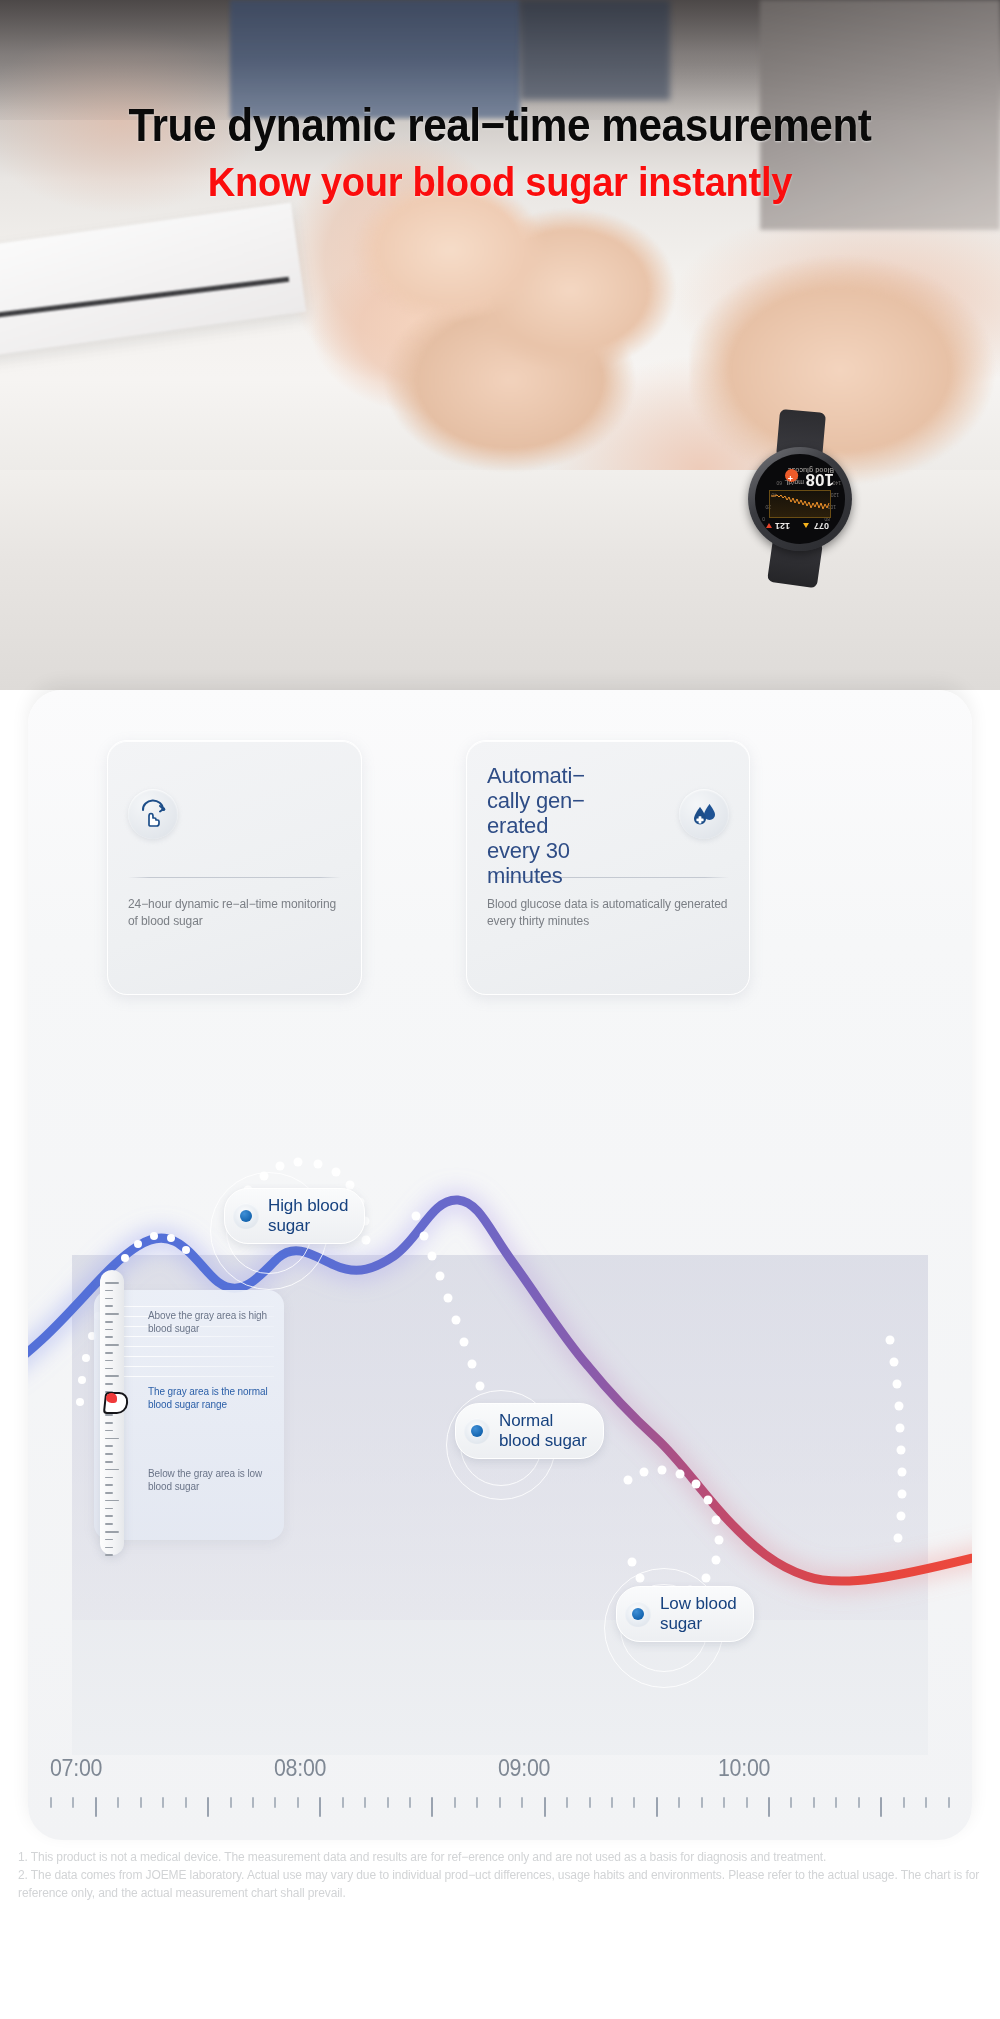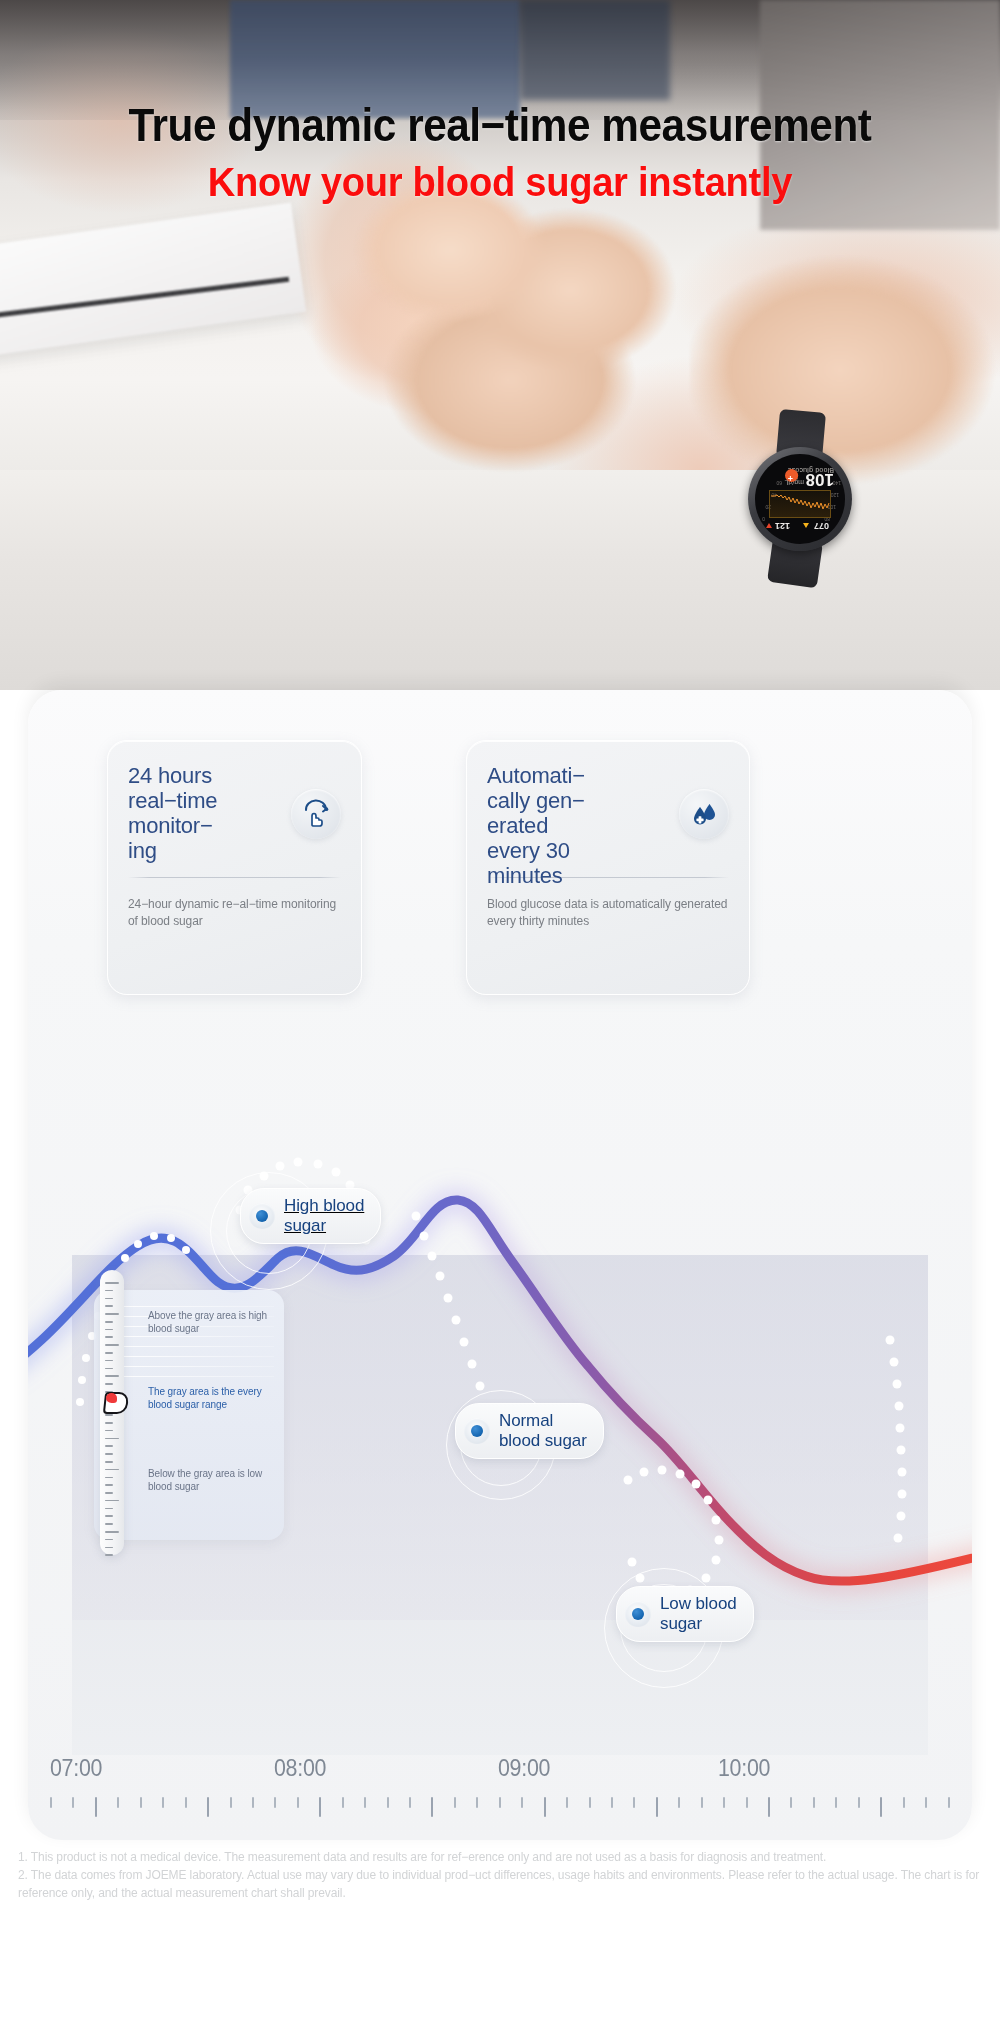--- a/index.html
+++ b/index.html
@@ -272,21 +272,21 @@
   }
   .pill-dot i {
     width: 12px; height: 12px; border-radius: 50%;
     background: radial-gradient(circle at 35% 30%, #3f8fd6 0%, #1565b0 70%, #0f4f8e 100%);
     display: block;
   }
   .pill-text {
     font-size: 17px; line-height: 1.18; color: #17427f; white-space: pre-line;
     letter-spacing: -0.1px;
   }
-  .pill-high   { left: 212px; top: 168px; text-decoration: underline; }
+  .pill-high   { left: 196px; top: 168px; }
   .pill-normal { left: 427px; top: 383px; }
   .pill-low    { left: 588px; top: 566px; }
 
   .halo {
     position: absolute; border-radius: 50%;
     border: 1.5px solid rgba(255,255,255,0.85);
     pointer-events: none;
   }
 
   
@@ -416,24 +416,20 @@
   <div class="hero-title">True dynamic real−time measurement</div>
   <div class="hero-sub">Know your blood sugar instantly</div>
 </div>
 
 <div class="panel">
 
   <div class="cards">
 
     <div class="card card-1">
       <div class="card-head">
-        <div class="card-title">24 hours
-real−time
-monitor−
-ing</div>
         <div class="card-icon">
           <svg width="30" height="30" viewBox="0 0 30 30">
             <path d="M5 11 A10 9 0 0 1 25 10" fill="none" stroke="#1d4e89" stroke-width="2" stroke-linecap="round"></path>
             <path d="M22 7 L25.5 10 L22 12.5" fill="none" stroke="#1d4e89" stroke-width="2" stroke-linejoin="round" stroke-linecap="round"></path>
             <circle cx="25.4" cy="10.2" r="1.9" fill="#1d4e89"></circle>
             <path d="M11 26 L11 17 Q11 14.5 13 14.5 Q15 14.5 15 17 L15 19 L16.5 19 Q18 19 18 20.5 L18 21 L19.5 21 Q21 21 21 22.5 L21 24.5 Q21 27 18.5 27 L13.5 27 Q11 27 11 26 Z" fill="#ffffff" stroke="#1d4e89" stroke-width="1.7" stroke-linejoin="round"></path>
           </svg>
         </div>
       </div>
       <div class="card-rule"></div>
@@ -642,21 +638,21 @@
           <span class="short"></span>
       </div>
     </div>
     <div class="ruler-marker">
       <span class="body"></span>
       <span class="dot"></span>
     </div>
 
     <div class="legend-text lt-high">Above the gray area is high
 blood sugar</div>
-    <div class="legend-text lt-normal">The gray area is the every
+    <div class="legend-text lt-normal">The gray area is the normal
 blood sugar range</div>
     <div class="legend-text lt-low">Below the gray area is low
 blood sugar</div>
 
     <div class="axis">
       <div class="axis-labels">
         <span style="left:22px;">07:00</span>
         <span style="left:246px;">08:00</span>
         <span style="left:470px;">09:00</span>
         <span style="left:690px;">10:00</span>

